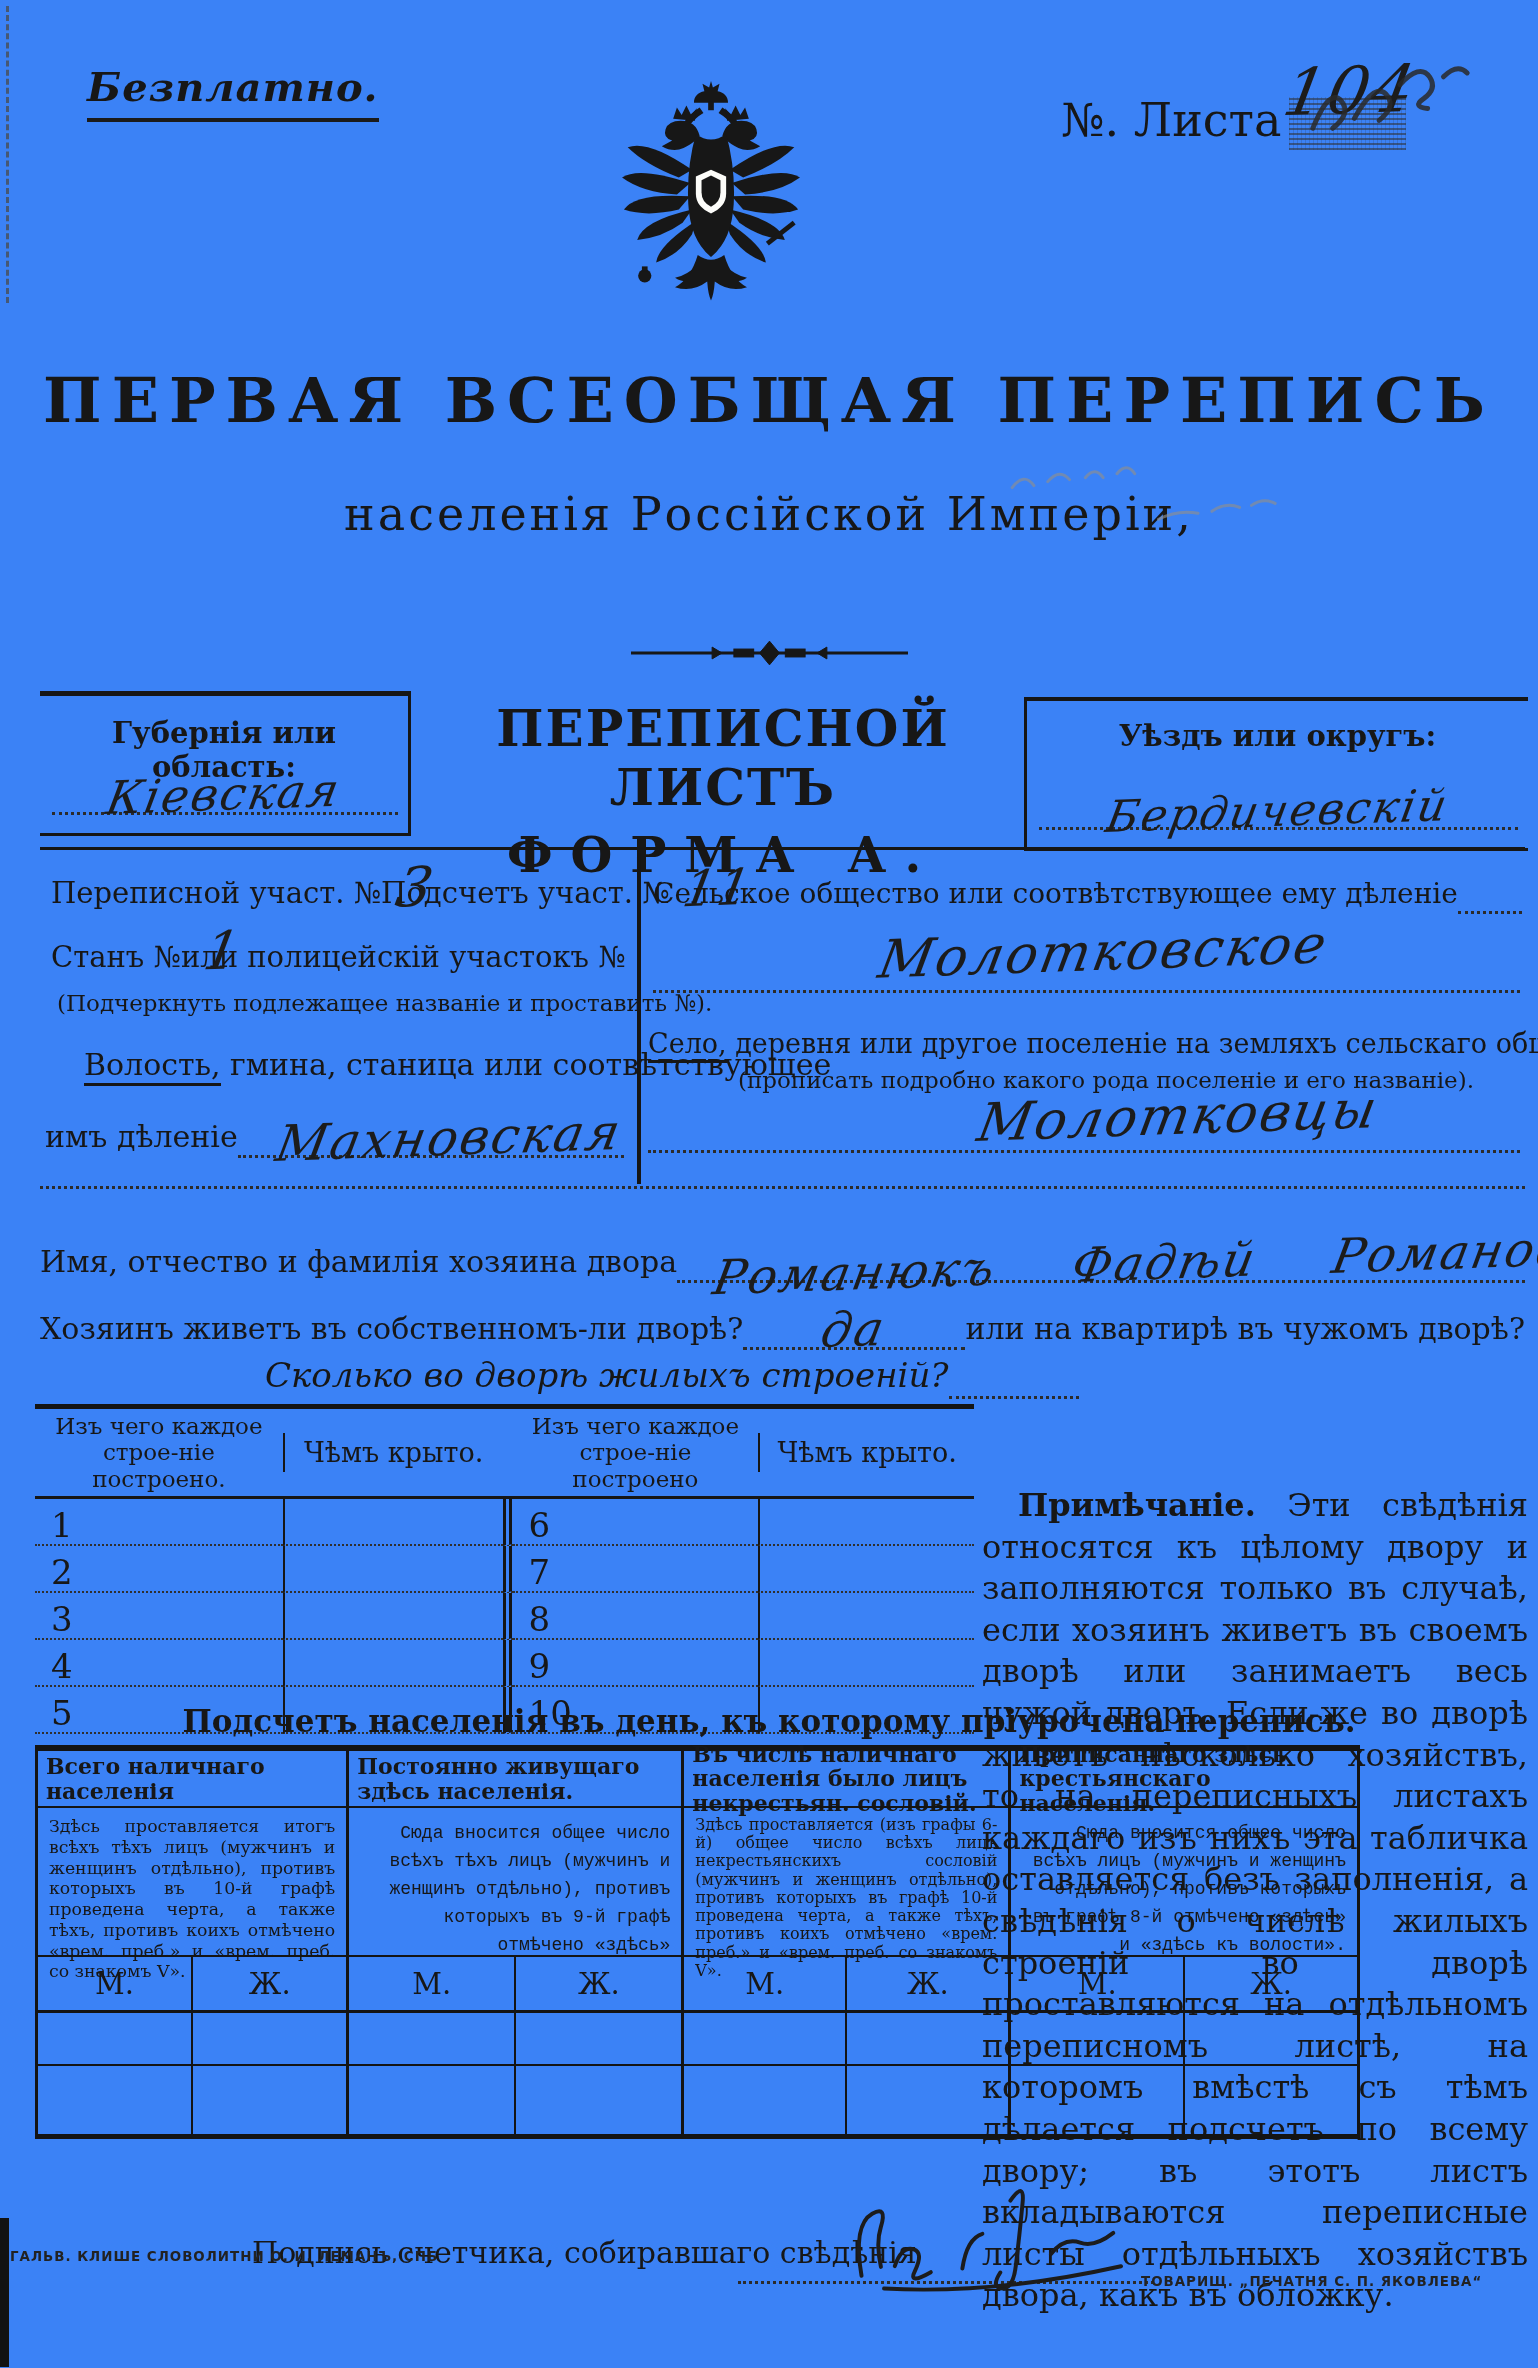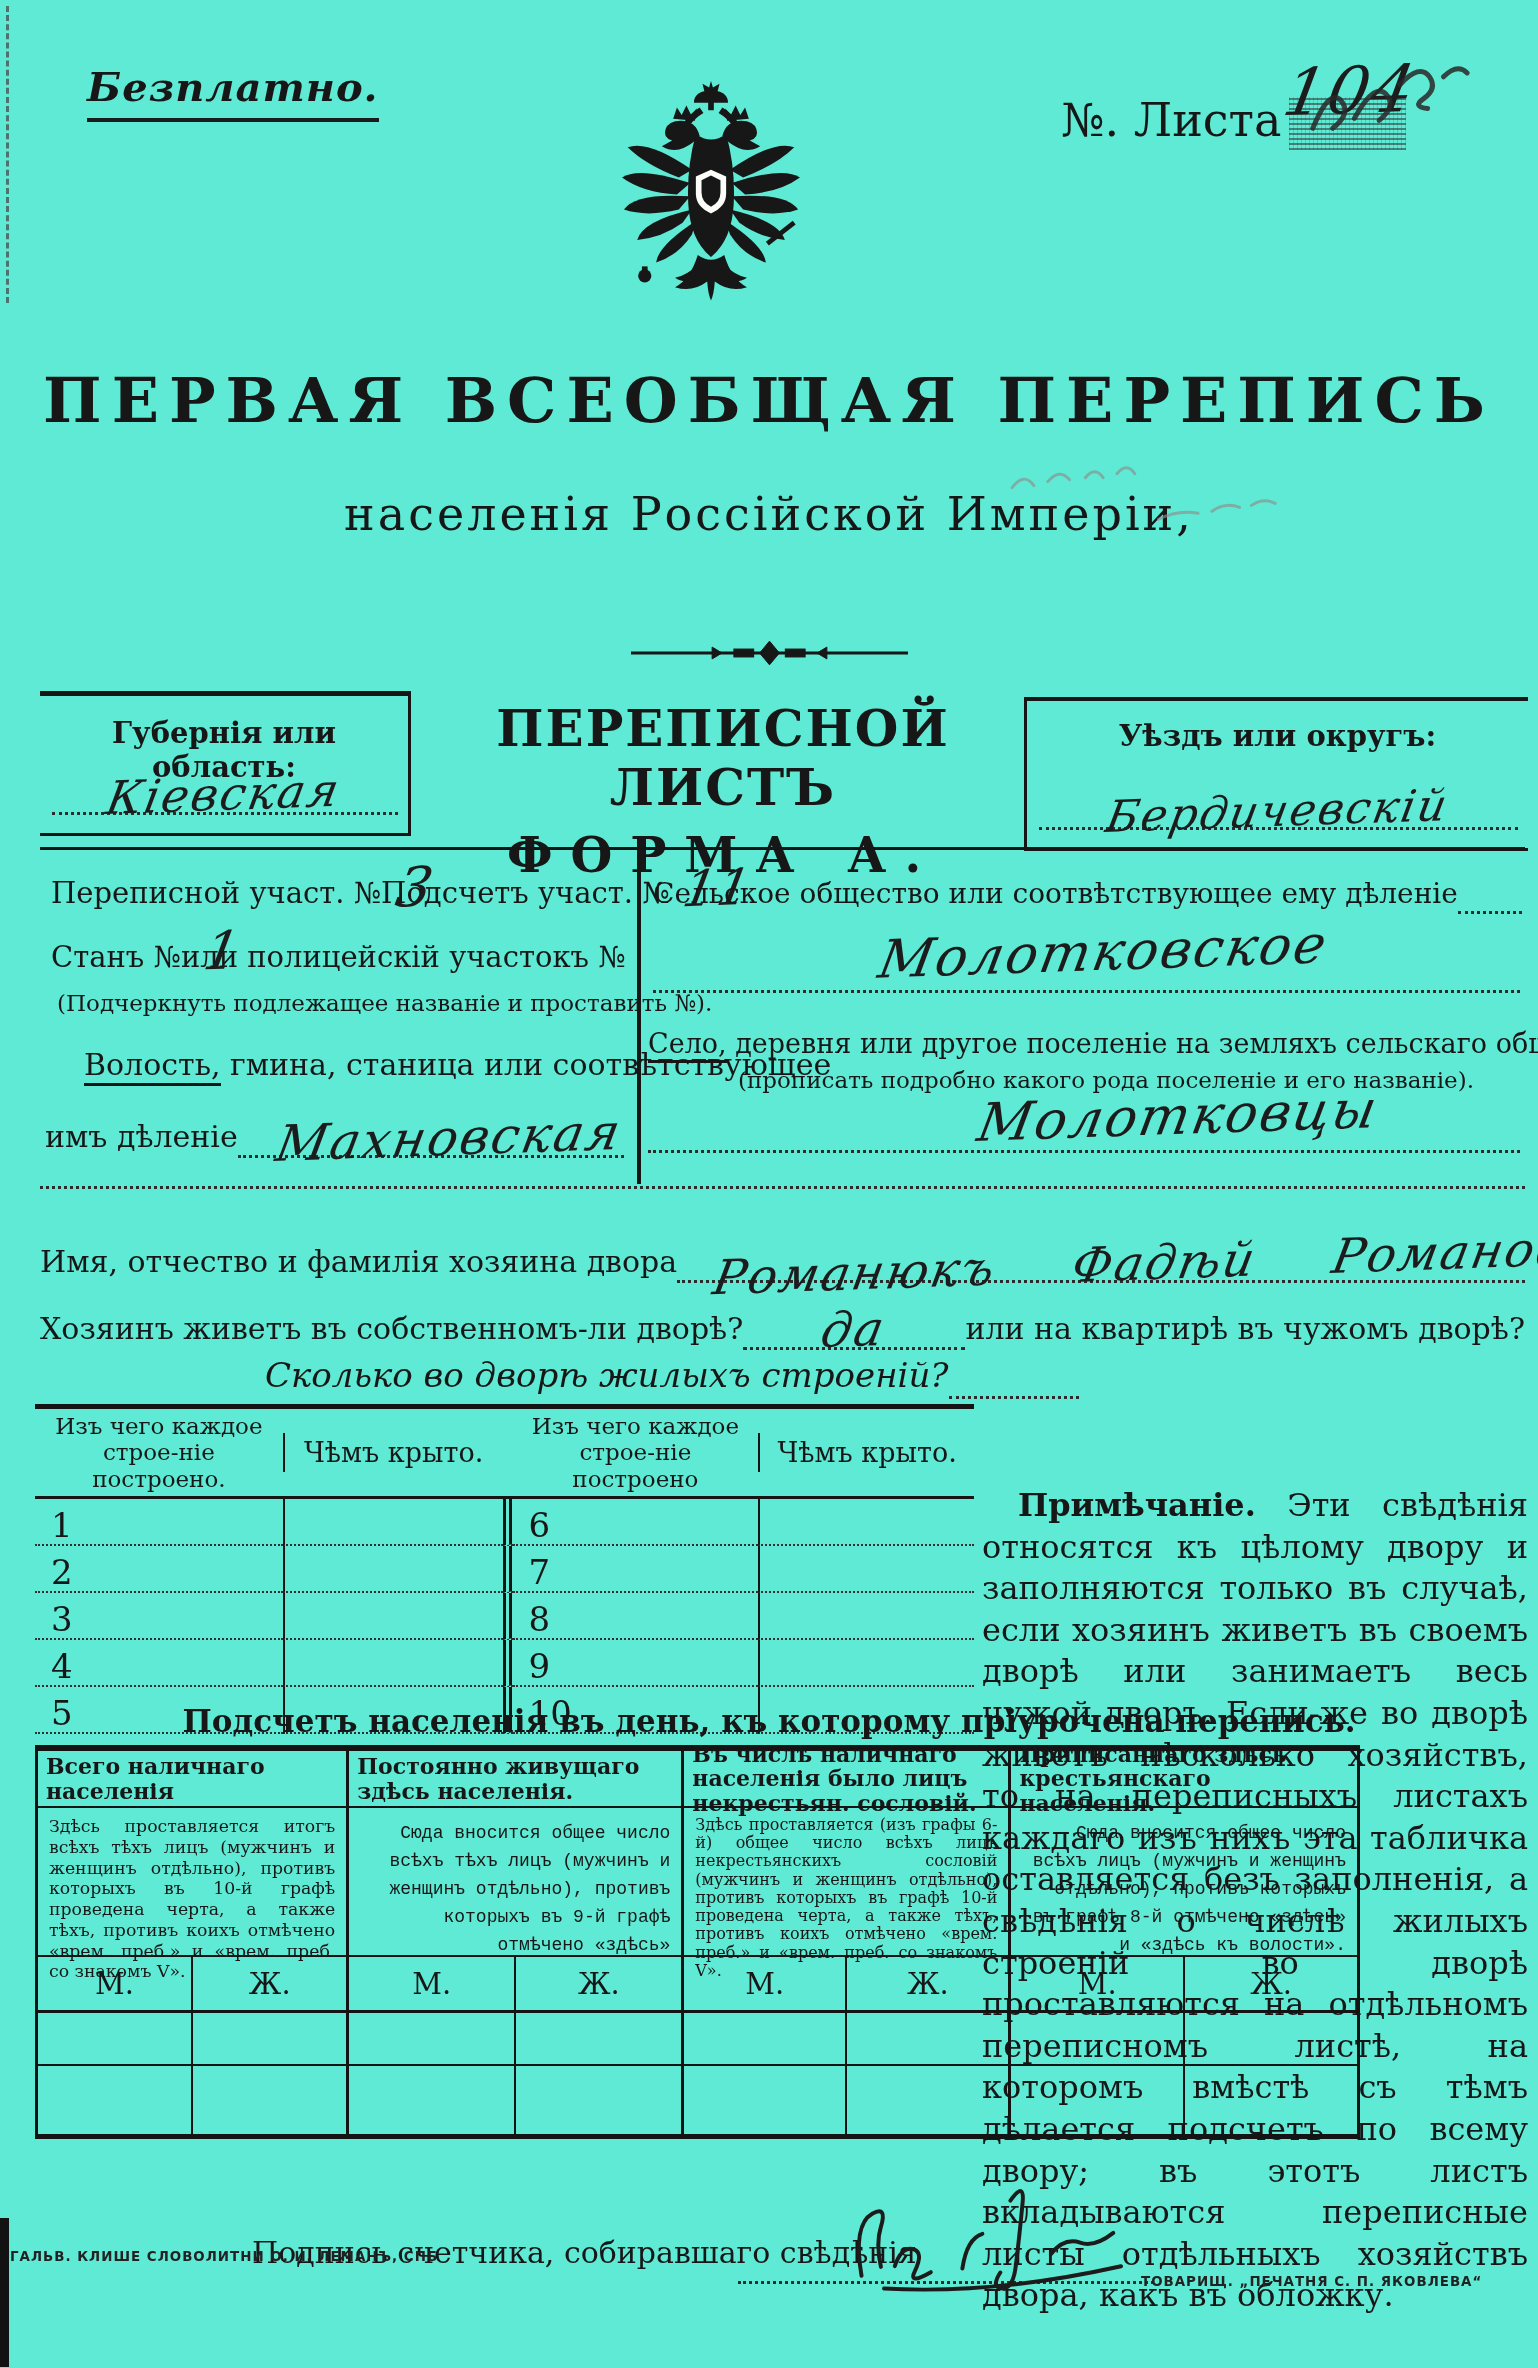--- a/index.html
+++ b/index.html
@@ -1,16 +1,16 @@
 <!DOCTYPE html>
 <html><head>
 <meta charset="utf-8">
 <style>
   html,body{margin:0;padding:0;background:#e8e8e6;}
-  .page{position:relative;width:1538px;height:2368px;background:#5eead4;overflow:hidden;
+  .page{position:relative;width:1538px;height:2368px;background:#3b82f6;overflow:hidden;
         font-family:"DejaVu Serif","Liberation Serif",serif;color:#171717;}
   .abs{position:absolute;}
   
   .edge-dash{position:absolute;left:6px;top:6px;height:297px;border-left:3px dashed #4a4a4a;opacity:.75;}
   .edge-blob{position:absolute;left:0;top:2218px;width:9px;height:149px;background:#121212;}
   
   .free-label{position:absolute;left:87px;top:63px;font-size:40px;font-style:italic;font-weight:600;
               letter-spacing:1px;border-bottom:4px solid #1b1b1b;padding-bottom:8px;}
   .sheet-no{position:absolute;left:1061px;top:93px;font-size:46px;white-space:nowrap;}
   .sheet-box{display:inline-block;position:relative;width:117px;height:53px;vertical-align:-14px;margin-left:8px;

